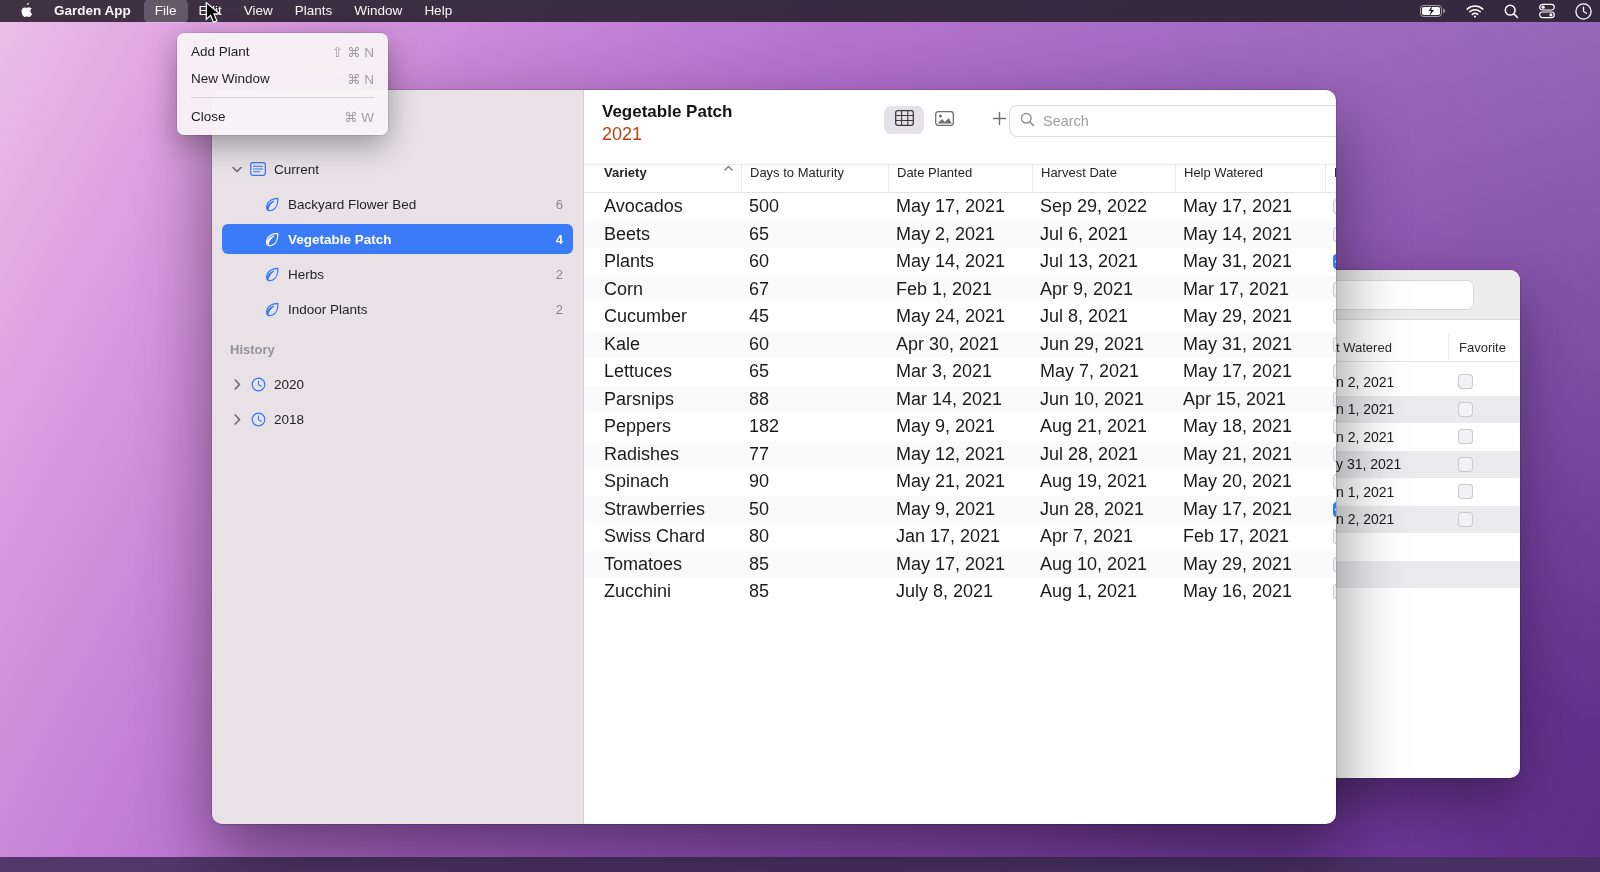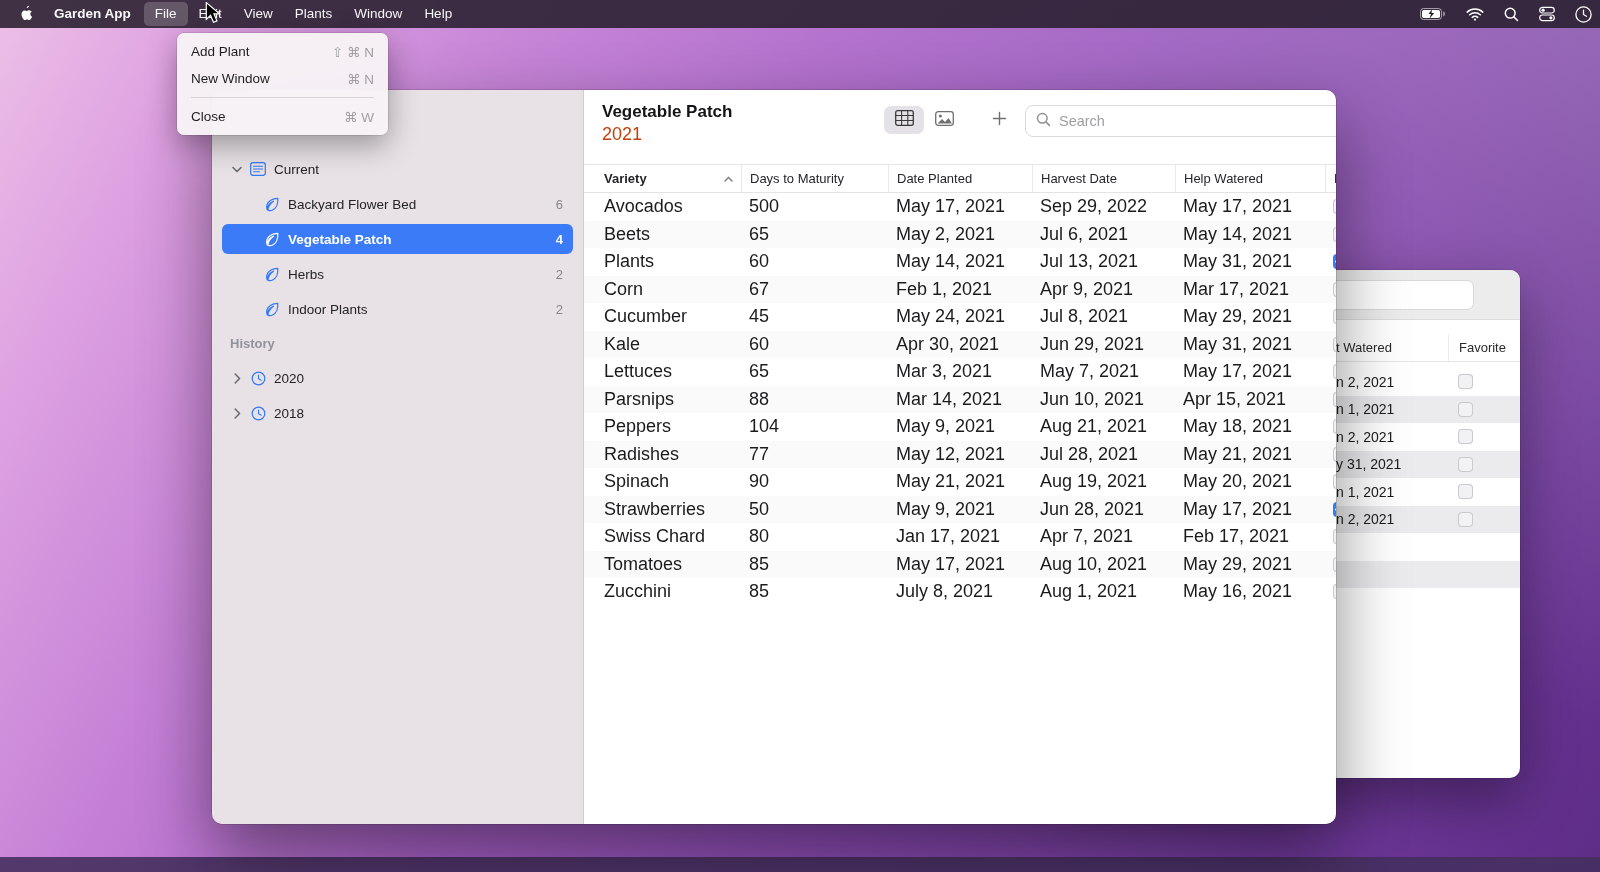--- a/index.html
+++ b/index.html
@@ -6,21 +6,21 @@
   html,body { width:1600px; height:872px; overflow:hidden; }
   body {
     font-family:"Liberation Sans","DejaVu Sans",sans-serif;
     background: linear-gradient(118deg,#ecc0e6 0%,#dfa3e2 10%,#c47fd5 26%,#aa62c8 42%,#9350ba 58%,#8244ab 72%,#6f389a 86%,#5d2d86 100%);
   }
   .screen { position:relative; width:1600px; height:872px; overflow:hidden; }
   .wallpaper-sheen { position:absolute; inset:0; background:linear-gradient(205deg,rgba(255,255,255,.22),rgba(255,255,255,0) 45%); pointer-events:none; }
   .bottom-band { position:absolute; left:0; right:0; bottom:0; height:15px; background:#46305f; opacity:.9; }
 
   
-  .menubar { position:absolute; top:0; left:0; right:0; height:28px; z-index:40;
+  .menubar { position:absolute; top:0; left:0; right:0; height:22px; z-index:40;
     background:rgba(40,31,46,0.88); display:flex; align-items:center; padding:0 8px 0 10px;
     color:rgba(255,255,255,.96); font-size:13.5px; }
   .apple-menu { padding:0 10px; display:flex; align-items:center; }
   .menu-item { padding:0 11px; height:24px; line-height:24px; border-radius:5px; white-space:nowrap; }
   .menu-item.app-name { font-weight:700; margin-right:2px; }
   .menu-item.active { background:rgba(255,255,255,.2); }
   .menus { display:flex; align-items:center; }
   .status { margin-left:auto; display:flex; align-items:center; gap:20px; }
   .sicon { display:flex; align-items:center; }
 
@@ -40,40 +40,40 @@
   .sidebar { width:372px; flex:none; background:#e8e2e7; border-right:1px solid rgba(0,0,0,.09); padding-top:64px; }
   .side-row { height:30px; margin:0 10px 5px; padding:0 10px 0 8px; display:flex; align-items:center;
     border-radius:6px; font-size:13.5px; color:#232326; }
   .chev { width:14px; display:flex; justify-content:center; margin-right:4px; }
   .side-icon { width:20px; display:flex; justify-content:center; }
   .side-label { margin-left:6px; white-space:nowrap; }
   .side-row.item { padding-left:40px; }
   .side-badge { margin-left:auto; font-size:13px; color:#86868b; }
   .side-row.selected { background:#3c7bf8; color:#fff; font-weight:600; }
   .side-row.selected .side-badge { color:rgba(255,255,255,.95); }
-  .side-header { margin:12px 18px 12px; font-size:13px; font-weight:600; color:#93939a; }
+  .side-header { margin:18px 18px 12px; font-size:13px; font-weight:600; color:#93939a; }
 
   
   .content { flex:1; background:#fff; display:flex; flex-direction:column; position:relative; }
   .content-header { height:74px; position:relative; flex:none; }
   .page-title { position:absolute; left:18px; top:12px; font-size:17px; font-weight:700; color:#141416; }
   .page-subtitle { position:absolute; left:18px; top:34px; font-size:18px; color:#c2410c; }
   .view-toggle { position:absolute; left:300px; top:16px; display:flex; }
   .toggle-btn { width:40px; height:28px; border-radius:7px; display:flex; align-items:center; justify-content:center; }
   .toggle-btn.selected { background:#e4e2e6; }
   .add-btn { position:absolute; left:400px; top:16px; width:30px; height:28px; display:flex; align-items:center; justify-content:center; }
-  .search-field { position:absolute; right:12px; top:15px; width:352px; height:32px;
+  .search-field { position:absolute; right:28px; top:15px; width:352px; height:32px;
     border:1px solid #d9d9de; border-radius:8px; background:#fff; display:flex; align-items:center; padding:0 10px; }
   .search-field input { border:none; outline:none; background:transparent; font-size:14.5px; color:#333;
     margin-left:8px; width:290px; font-family:inherit; }
   .search-field input::placeholder { color:#9e9ea4; }
 
   .thead { display:flex; height:29px; flex:none; align-items:stretch;
     border-top:1px solid #e8e8ea; border-bottom:1px solid #e4e4e7; font-size:13px; color:#26262a; }
-  .th { display:flex; align-items:center; padding-left:8px; padding-right:8px; font-weight:500; }
+  .th { display:flex; padding-left:8px; padding-right:8px; font-weight:500; }
   .th + .th { border-left:1px solid #e9e9eb; }
   .th.c-variety { padding-left:20px; font-weight:700; }
   .sort-chevron { margin-left:auto; display:flex; }
 
   .c-variety { width:157px; flex:none; }
   .c-days    { width:147px; flex:none; }
   .c-planted { width:144px; flex:none; }
   .c-harvest { width:143px; flex:none; }
   .c-watered { width:150px; flex:none; }
   .c-fav     { flex:1; }
@@ -398,21 +398,21 @@
             <div class="td c-days">88</div>
             <div class="td c-planted">Mar 14, 2021</div>
             <div class="td c-harvest">Jun 10, 2021</div>
             <div class="td c-watered">Apr 15, 2021</div>
             <div class="td c-fav">
               <div class="cb"></div>
             </div>
           </div>
           <div class="tr">
             <div class="td c-variety">Peppers</div>
-            <div class="td c-days">104</div>
+            <div class="td c-days">182</div>
             <div class="td c-planted">May 9, 2021</div>
             <div class="td c-harvest">Aug 21, 2021</div>
             <div class="td c-watered">May 18, 2021</div>
             <div class="td c-fav">
               <div class="cb"></div>
             </div>
           </div>
           <div class="tr alt">
             <div class="td c-variety">Radishes</div>
             <div class="td c-days">77</div>

